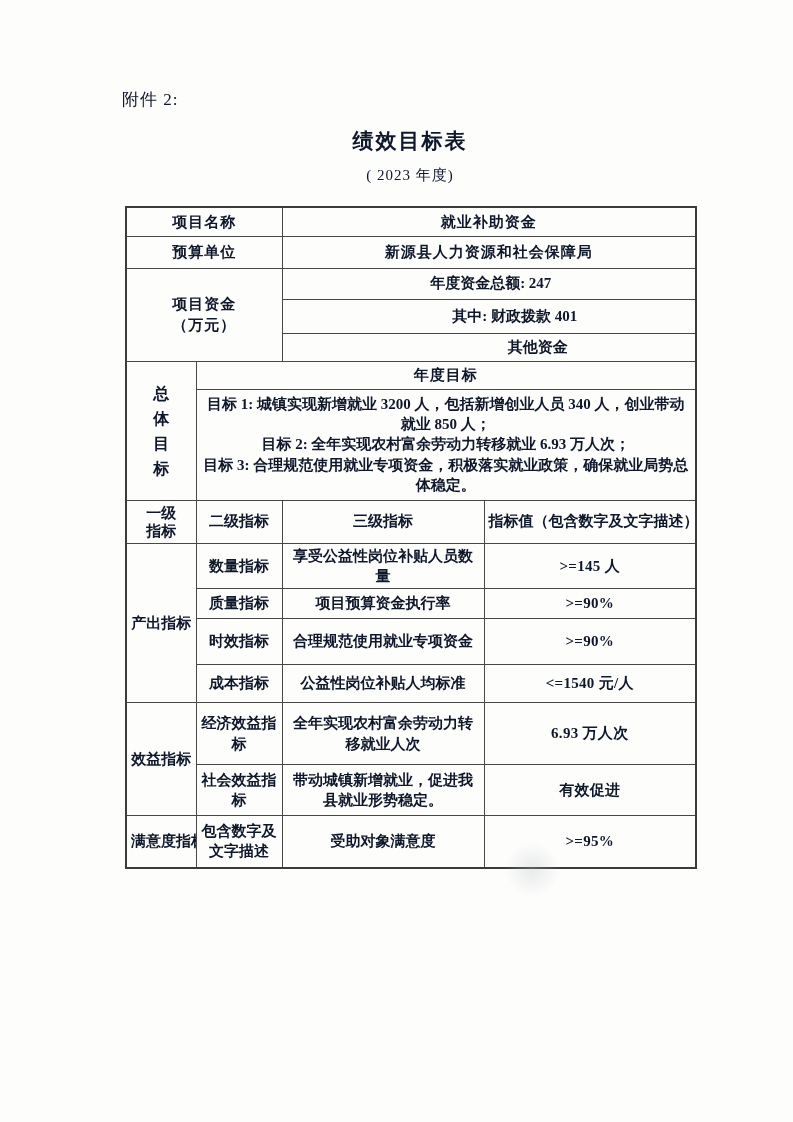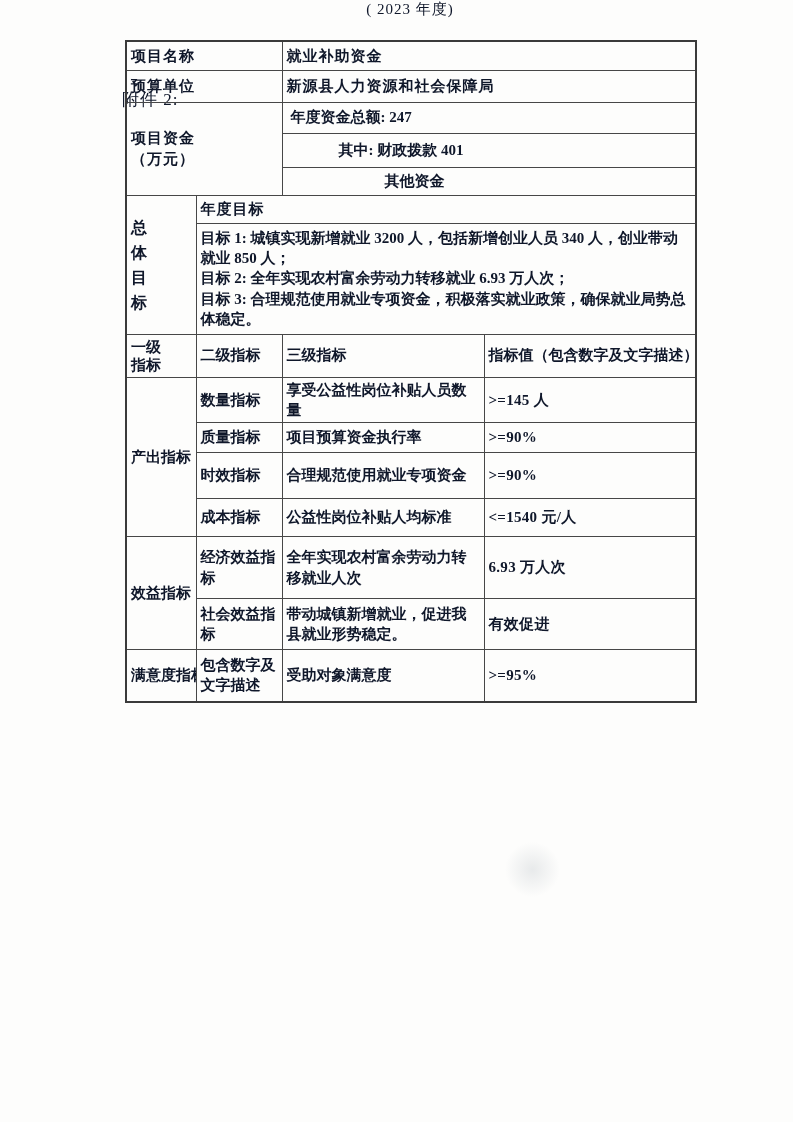--- a/index.html
+++ b/index.html
@@ -27,34 +27,35 @@
     width: 570px;
   }
   .doc-title {
     margin-top: 127px;
     text-align: center;
     font-size: 21px;
     font-weight: bold;
     letter-spacing: 2px;
   }
   .doc-subtitle {
+    margin-top: 11px;
     text-align: center;
     font-size: 15px;
     letter-spacing: 1px;
   }
   table.perf {
     margin-top: 21px;
     border-collapse: collapse;
     table-layout: fixed;
     width: 570px;
     border: 2px solid #3b3b3b;
   }
   table.perf td {
     border: 1px solid #474747;
-    text-align: left;
+    text-align: center;
     vertical-align: middle;
     font-size: 15px;
     font-weight: bold;
     padding: 2px 4px;
     line-height: 1.35;
     overflow: hidden;
   }
   td.lbl { font-size: 16px; letter-spacing: 1px; }
   td.leftcell { text-align: left; }
   .pad1 { padding-left: 8px !important; }
@@ -110,20 +111,21 @@
 </style>
 </head>
 <body>
 
 <div class="page">
 
   <div class="attachment">附件 2:</div>
 
   <div class="content">
 
+    <div class="doc-title">绩效目标表</div>
     <div class="doc-subtitle">( 2023 年度)</div>
 
     <table class="perf">
       <colgroup>
         <col style="width:70px">
         <col style="width:86px">
         <col style="width:202px">
         <col style="width:212px">
       </colgroup>
 

